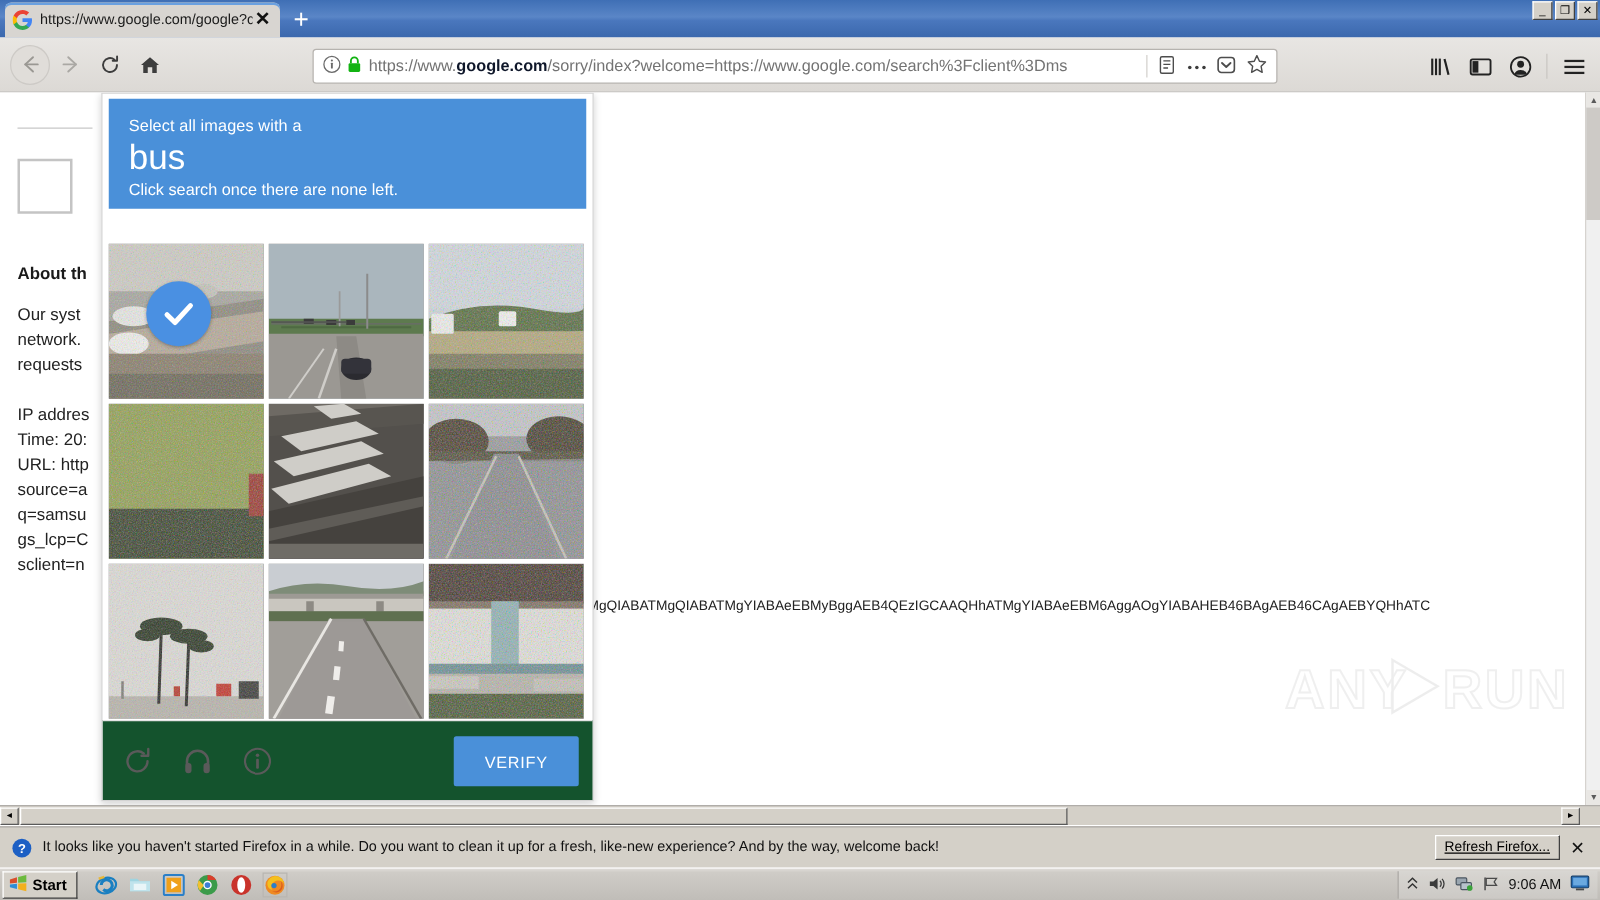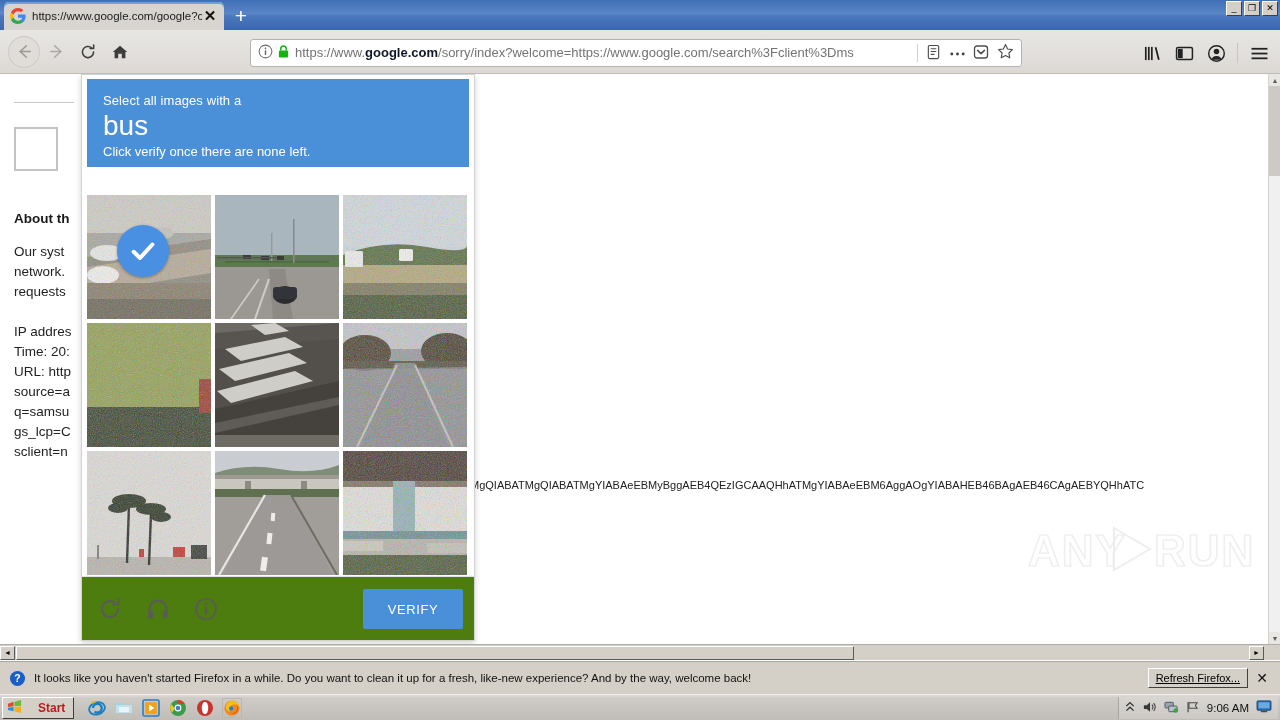--- a/index.html
+++ b/index.html
@@ -125,21 +125,21 @@
   .tile svg{ display:block; width:124px; height:124px; }
   .check{
     position:absolute; left:30px; top:30px; width:52px; height:52px; border-radius:50%;
     background:#4a90e2; display:flex; align-items:center; justify-content:center;
     box-shadow:0 1px 3px rgba(0,0,0,.3);
   }
   .check svg{ width:30px; height:30px; }
 
   .cap-foot{
     position:absolute; left:0; bottom:0; width:394px; height:64px;
-    border-top:1px solid #e4e4e4; background:#4d7c0f;
+    border-top:1px solid #e4e4e4; background:#14532d;
   }
   .foot-ico{
     position:absolute; top:18px; width:28px; height:28px; color:#555;
     display:flex; align-items:center; justify-content:center;
   }
   .verify-btn{
     position:absolute; right:13px; top:12px; width:100px; height:40px;
     background:#4a90d9; color:#fff; border:none; border-radius:2px;
     font-size:13px; letter-spacing:.6px; font-family:"Liberation Sans",sans-serif;
     cursor:pointer;
@@ -180,23 +180,23 @@
   .notif-btn u{ text-decoration:underline; }
   .notif-x{ width:16px; text-align:center; font-size:14px; color:#111; margin-right:4px; }
 
   
   .taskbar{
     position:absolute; left:0; top:694px; width:1280px; height:26px;
     background:linear-gradient(to bottom,#dedbd7 0%,#cfccc7 12%,#c0bdb8 100%);
     border-top:1px solid #f2f0ee; display:flex; align-items:center;
   }
   .startbtn{
-    margin-left:2px; height:22px; padding:0 8px 0 4px; display:flex; align-items:center; gap:16px;
+    margin-left:2px; height:22px; padding:0 8px 0 4px; display:flex; align-items:center; gap:4px;
     background:#d4d0c8; border:1px solid; border-color:#fff #3c3c3c #3c3c3c #fff;
-    font-weight:bold; font-size:12px; color:#b91c1c;
+    font-weight:bold; font-size:12px; color:#000000;
   }
   .ql{ display:flex; align-items:center; gap:9px; margin-left:14px; }
   .ql-ico{ width:18px; height:18px; position:relative; }
   .tray{
     position:absolute; right:2px; top:2px; height:22px; display:flex; align-items:center; gap:7px;
     padding:0 6px; background:rgba(255,255,255,.18);
     border-left:1px solid #a9a6a2;
   }
   .tray-time{ font-size:11.5px; color:#111;text-align:right; }
 
@@ -352,21 +352,21 @@
 sclient=n</div>
     </div>
 
     <div class="b64">MgQIABATMgQIABATMgYIABAeEBMyBggAEB4QEzIGCAAQHhATMgYIABAeEBM6AggAOgYIABAHEB46BAgAEB46CAgAEBYQHhATC</div>
 
     <div class="captcha">
 
       <div class="cap-head">
         <div class="l1">Select all images with a</div>
         <div class="l2">bus</div>
-        <div class="l3">Click verify once there are none left.</div>
+        <div class="l3">Click search once there are none left.</div>
       </div>
 
       <div class="grid">
 
         <div class="tile">
           <svg viewBox="0 0 124 124" preserveAspectRatio="none">
             <defs>
               <filter id="n1">
                   <feTurbulence type="fractalNoise" baseFrequency="0.9" numOctaves="3"></feTurbulence>
                   <feColorMatrix type="saturate" values="1.6"></feColorMatrix>

